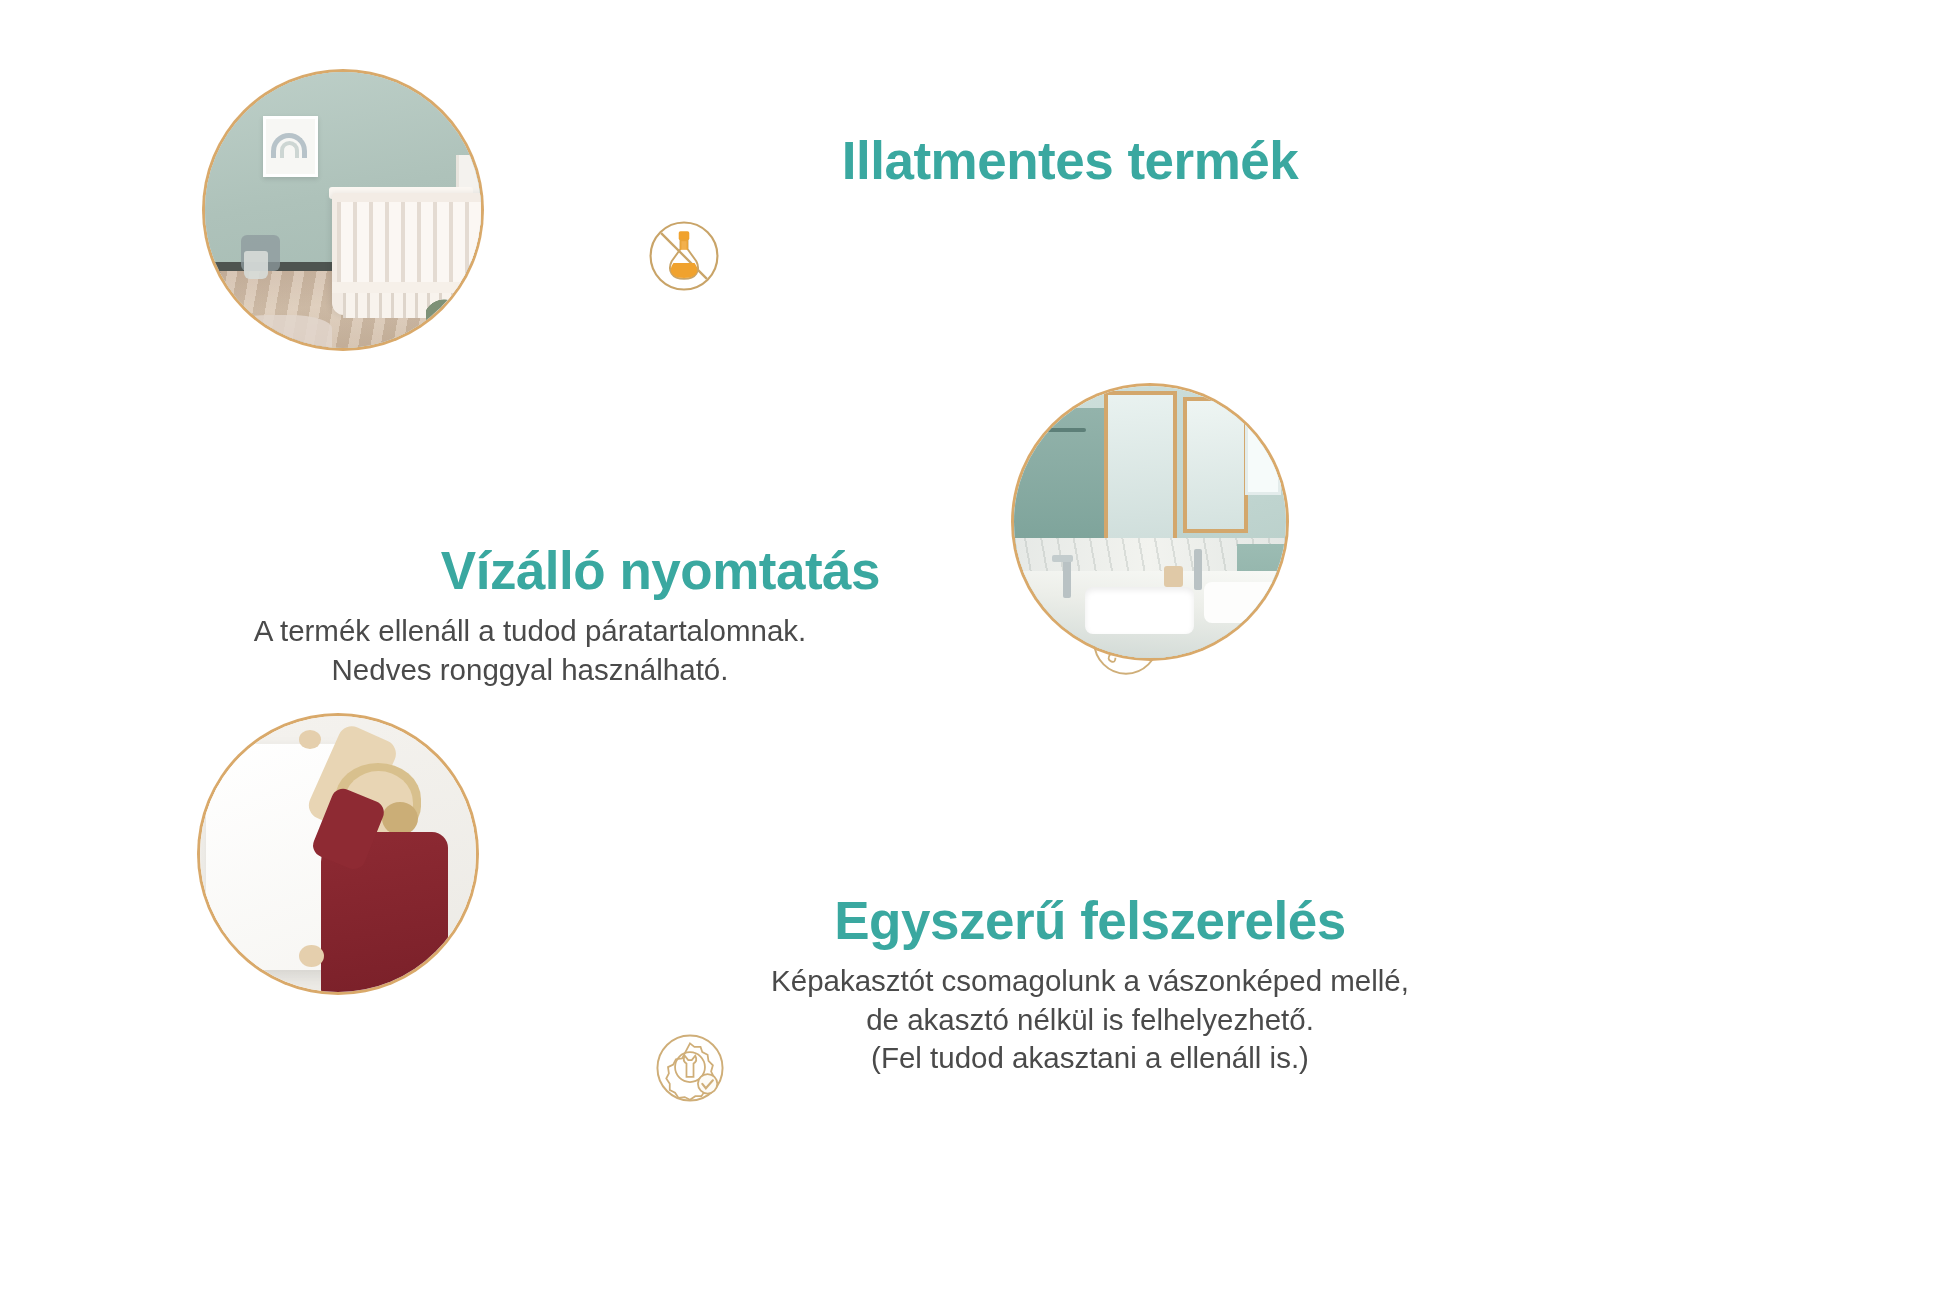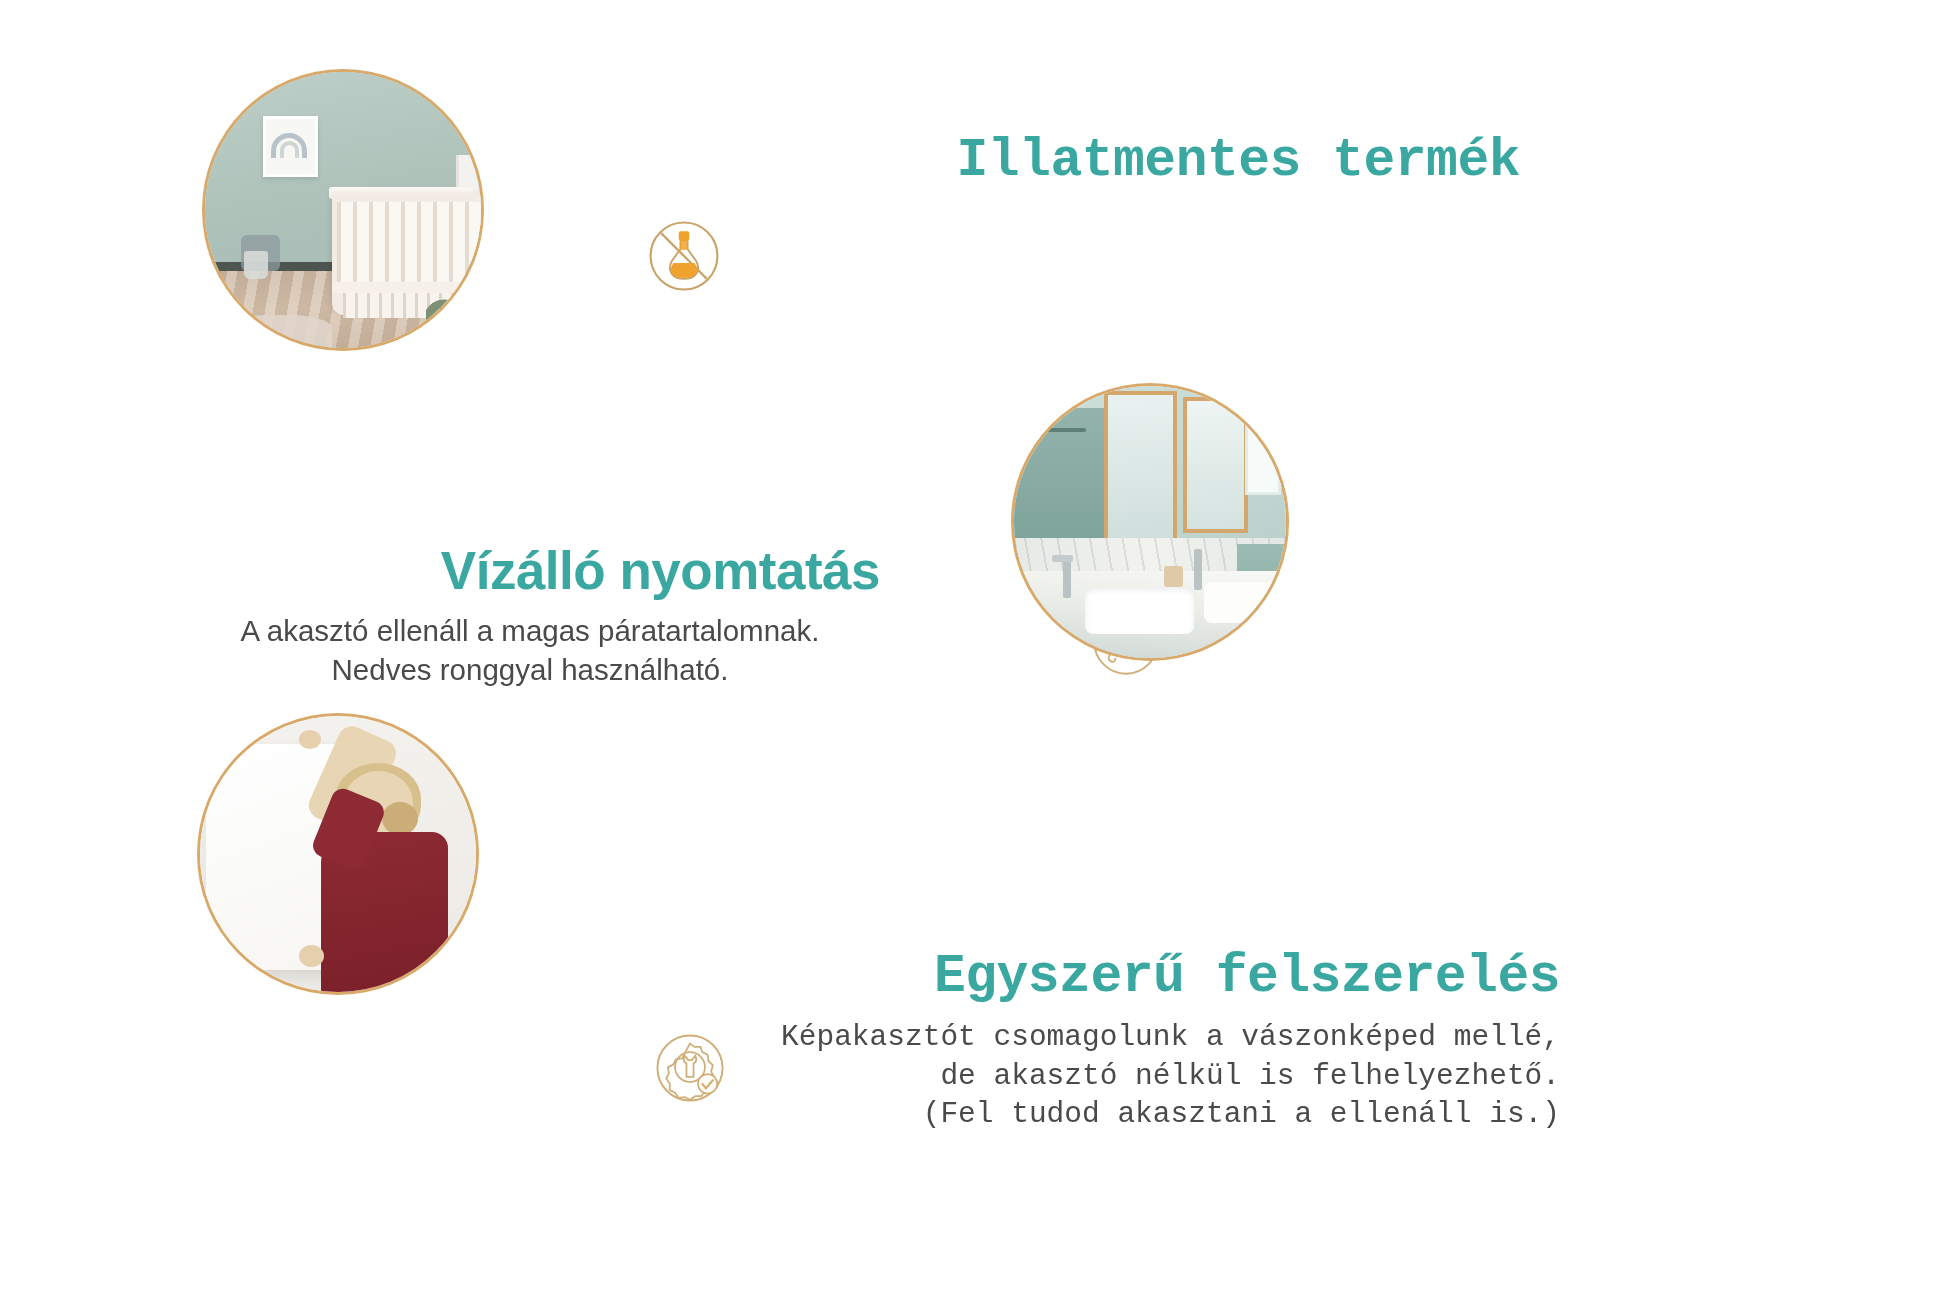--- a/index.html
+++ b/index.html
@@ -235,21 +235,21 @@
     letter-spacing:-0.5px;
     line-height:1.1;
     white-space:nowrap;
   }
   .body-line{
     color:#4a4a4a;
     font-size:29.5px;
     line-height:1.30;
     white-space:nowrap;
   }
-  .ta-left{ text-align:right;font-family:Liberation Mono, monospace; }
+  .ta-left{ text-align:center; }
   .ta-right{ text-align:right; }
   .ta-center{ text-align:center; }
 </style>
 </head>
 <body>
 
 <div class="stage">
 
   <div class="photo ph-nursery" style="left:205px; top:72px; width:276px; height:276px;">
     <div class="inner">
@@ -284,21 +284,21 @@
   </div>
 
   <div class="block ta-left" style="left:620px; top:132px; width:900px;">
     <h2 class="head">Illatmentes termék</h2>
     <div style="height:14px"></div>
   </div>
 
   <div class="block ta-right" style="left:180px; top:542px; width:700px;">
     <h2 class="head ta-right">Vízálló nyomtatás</h2>
     <div style="height:12px"></div>
-    <div class="body-line ta-center">A akasztó ellenáll a magas páratartalomnak.</div>
+    <div class="body-line ta-center">A termék ellenáll a tudod páratartalomnak.</div>
     <div class="body-line ta-center">Nedves ronggyal használható.</div>
   </div>
 
   <div class="iconwrap" style="left:1082px; top:598px;">
     <svg viewBox="0 0 100 100" aria-hidden="true">
       <circle cx="50" cy="50" r="36" fill="none" stroke="#cfae78" stroke-width="2.2"></circle>
       <path d="M26 56 Q34 32 54 30 Q74 30 76 46 Q66 40 58 46 Q60 34 50 33 Q42 36 44 48 Q36 44 26 56 Z" fill="none" stroke="#cfae78" stroke-width="2.1"></path>
       <line x1="28" y1="58" x2="74" y2="44" stroke="#cfae78" stroke-width="2.1"></line>
       <path d="M40 50 L32 64 Q28 70 33 72 Q38 74 38 68" fill="none" stroke="#cfae78" stroke-width="2.1"></path>
       <line x1="74" y1="40" x2="78" y2="32" stroke="#cfae78" stroke-width="2"></line>
@@ -342,21 +342,21 @@
     <svg viewBox="0 0 100 100" aria-hidden="true">
       <circle cx="50" cy="50" r="37" fill="none" stroke="#cfae78" stroke-width="2.2"></circle>
       <path d="M50 22 l5 4 h7 l2 6 6 3 1 7 5 5 -2 7 3 6 -4 6 0 7 -6 3 -4 6 -7 0 -6 4 -6 -3 -7 1 -4 -6 -6 -3 0 -7 -4 -6 3 -6 -1 -7 6 -3 3 -6 7 -1 z" fill="none" stroke="#cfae78" stroke-width="2"></path>
       <circle cx="50" cy="49" r="17" fill="none" stroke="#cfae78" stroke-width="2"></circle>
       <path d="M44 36 q-3 6 2 9 v15 h8 V45 q5 -3 2 -9 l-4 5 h-4 z" fill="none" stroke="#cfae78" stroke-width="2"></path>
       <circle cx="70" cy="68" r="11" fill="#fdfbf6" stroke="#cfae78" stroke-width="2"></circle>
       <path d="M64 68 l4 5 8 -9" fill="none" stroke="#cfae78" stroke-width="2.4" stroke-linecap="round"></path>
     </svg>
   </div>
 
-  <div class="block ta-left" style="left:620px; top:948px; width:940px;">
+  <div class="block ta-left" style="left:620px; top:892px; width:940px;">
     <h2 class="head">Egyszerű felszerelés</h2>
     <div style="height:12px"></div>
     <div class="body-line">Képakasztót csomagolunk a vászonképed mellé,</div>
     <div class="body-line">de akasztó nélkül is felhelyezhető.</div>
     <div class="body-line">(Fel tudod akasztani a ellenáll is.)</div>
   </div>
 
 </div>
 
 </body></html>

